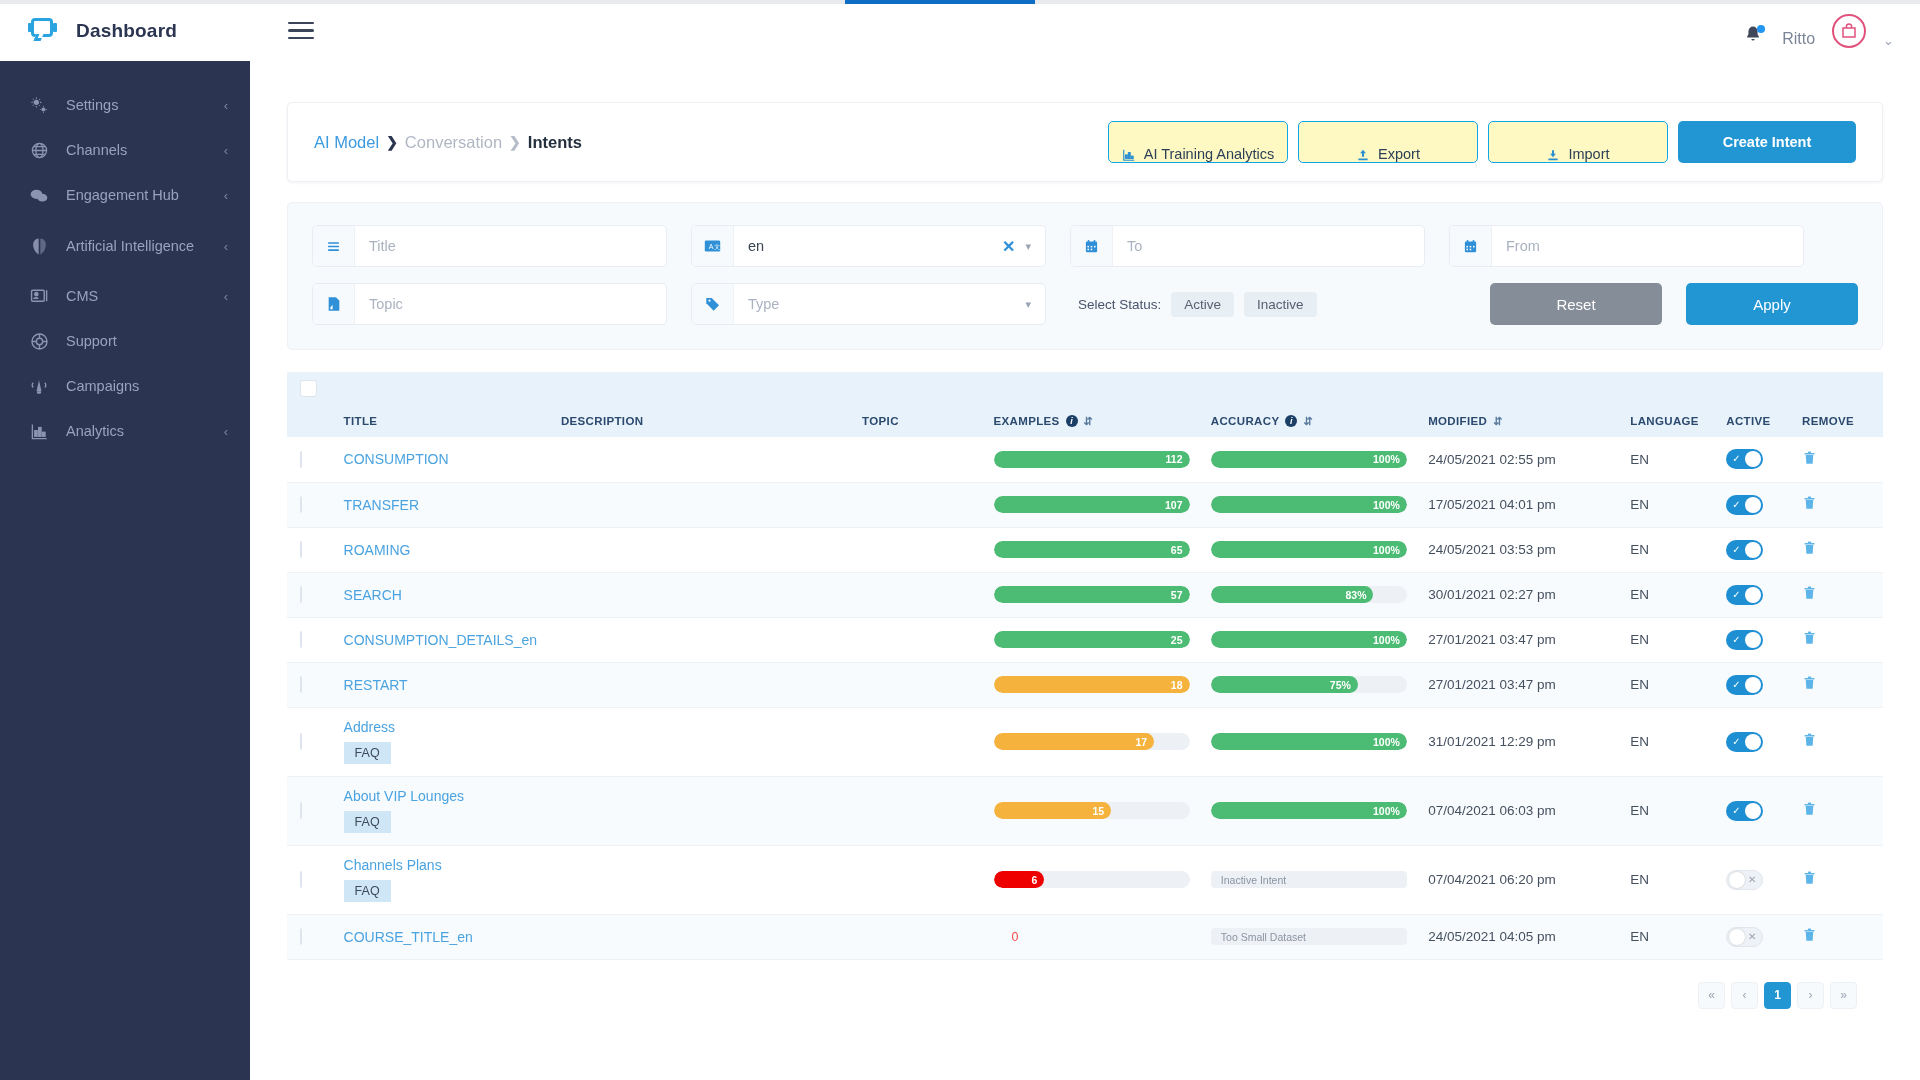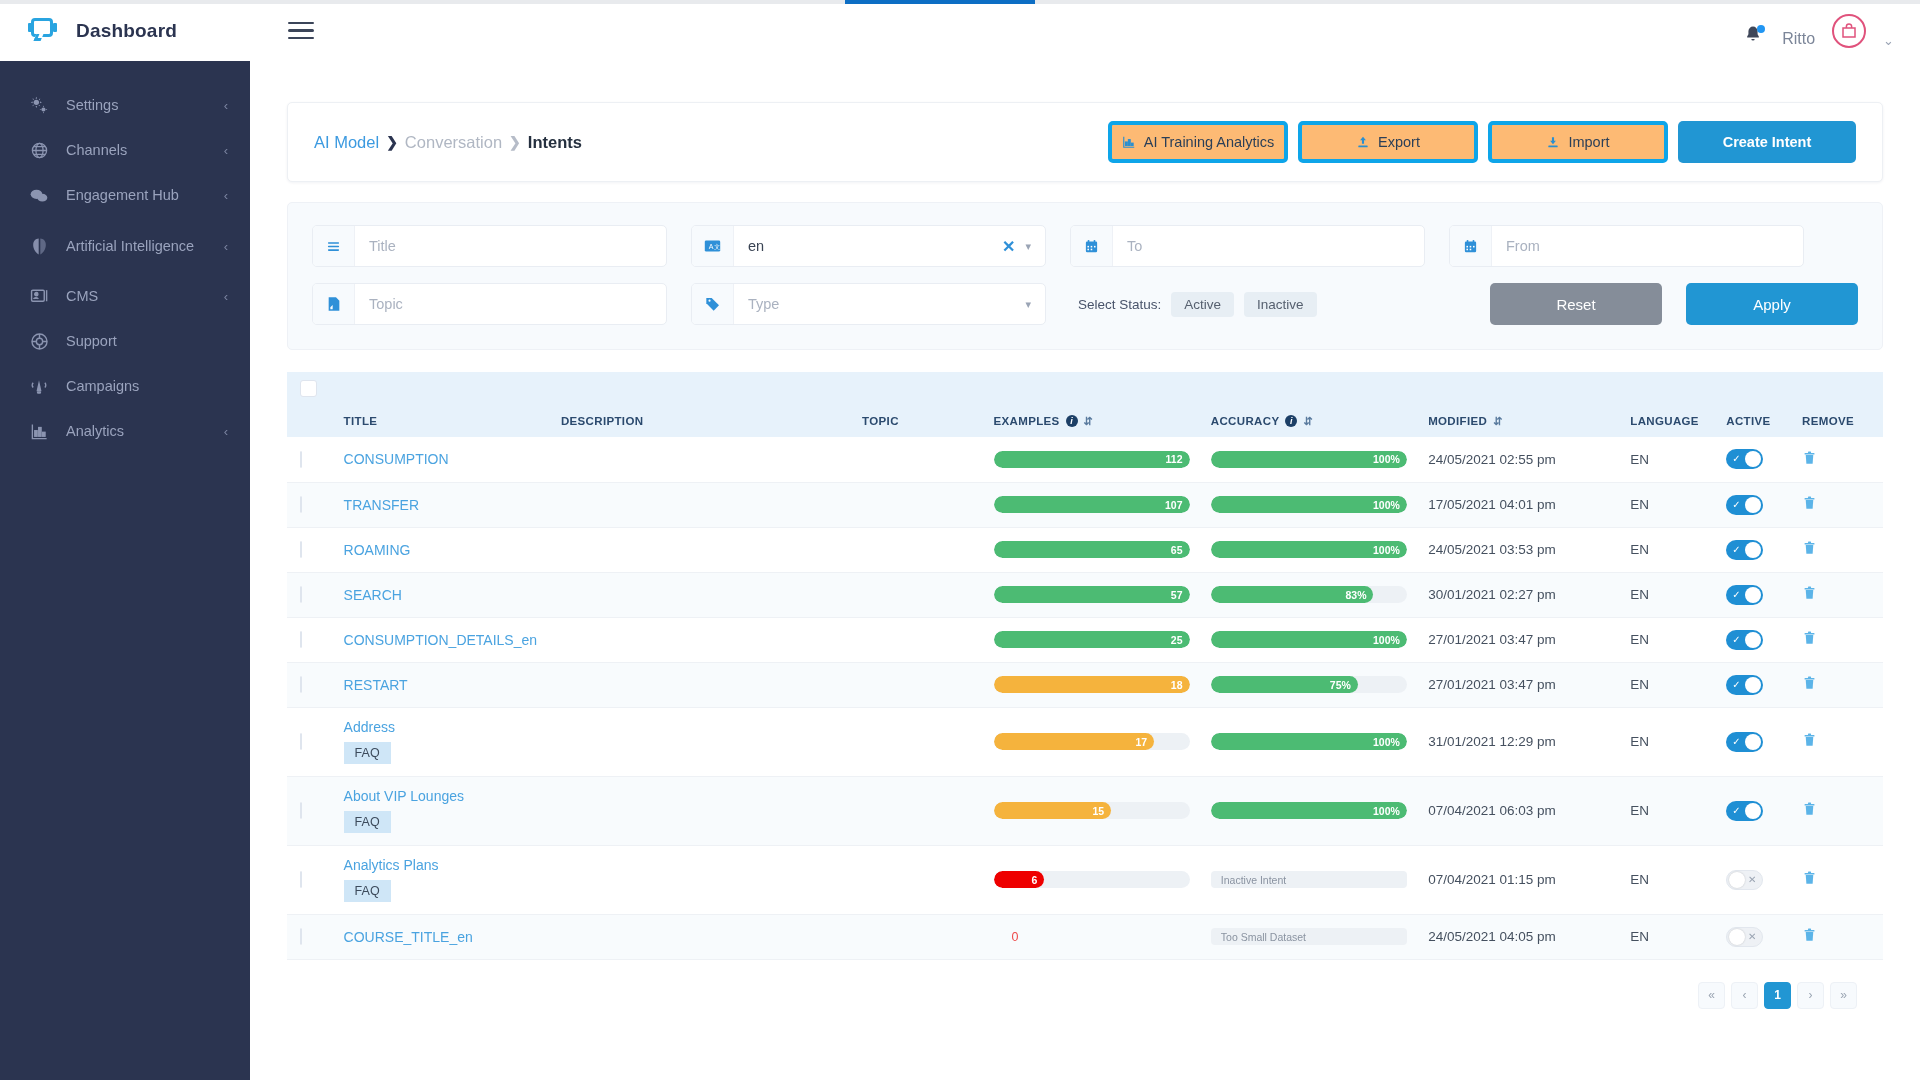--- a/index.html
+++ b/index.html
@@ -106,21 +106,21 @@
   .crumb .sep.grey { color: #b6bcc8; }
   .crumb .c2 { color: #b0b7c3; }
   .crumb .c3 { color: #25303f; font-weight: 700; }
   .ab-spacer { flex: 1; }
   .btns { display: flex; align-items: center; gap: 10px; }
   .btn {
     height: 42px; border-radius: 5px; font-size: 14.5px; display: flex;
     align-items: center; justify-content: center; gap: 8px; cursor: pointer;
     padding: 0 18px; white-space: nowrap;
   }
-  .btn-outline { background: #fdba74; border: 4px solid #0ea5e9; color: #2b3f57; }
+  .btn-outline { background: #fef9c3; border: 1px solid #0ea5e9; color: #2b3f57; align-items: flex-end; }
   .btn-w1 { width: 180px; }
   .btn-w2 { width: 180px; }
   .btn-w3 { width: 180px; }
   .btn-primary { background: #2196d3; color: #fff; width: 178px; font-weight: 600; }
   .btn .ic { display: flex; align-items: center; color: #2b8fd0; }
 
   
   .filters {
     background: #f7fafd; border: 1px solid #eef1f6; border-radius: 5px;
     margin-top: 20px; padding: 22px 24px 24px 24px;
@@ -859,34 +859,34 @@
                 </td>
                 <td class="col-rem"><span class="trash"><svg width="15" height="16" viewBox="0 0 24 24" fill="currentColor">
                       <path d="M6 7h12l-1 14H7z"></path>
                       <rect x="4" y="4" width="16" height="2.4" rx="1"></rect>
                       <rect x="9.5" y="1.5" width="5" height="2.5" rx="1"></rect>
                     </svg></span></td>
               </tr>
               <tr class="tall">
                 <td class="col-cb"><span class="cb"></span></td>
                 <td class="col-title">
-                  <div class="t-link">Analytics Plans</div>
+                  <div class="t-link">Channels Plans</div>
                   <div><span class="faq-badge">FAQ</span></div>
                 </td>
                 <td class="col-desc"></td>
                 <td class="col-topic"></td>
                 <td class="col-ex">
                   <div class="bar-track">
                     <div class="bar-fill red" style="width:26%">6</div>
                   </div>
                 </td>
                 <td class="col-acc">
                   <div class="flat-label">Inactive Intent</div>
                 </td>
-                <td class="col-mod">07/04/2021 01:15 pm</td>
+                <td class="col-mod">07/04/2021 06:20 pm</td>
                 <td class="col-lang">EN</td>
                 <td class="col-act">
                   <div class="toggle off">
                     <span class="mark">✕</span>
                     <span class="knob"></span>
                   </div>
                 </td>
                 <td class="col-rem"><span class="trash"><svg width="15" height="16" viewBox="0 0 24 24" fill="currentColor">
                       <path d="M6 7h12l-1 14H7z"></path>
                       <rect x="4" y="4" width="16" height="2.4" rx="1"></rect>

